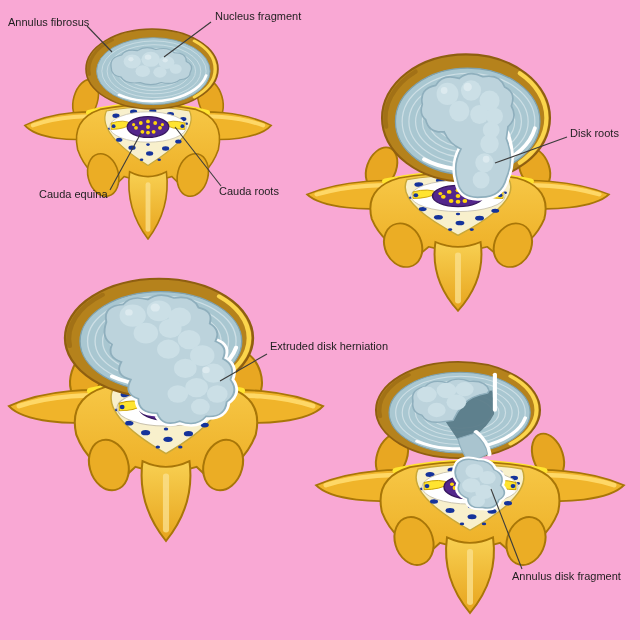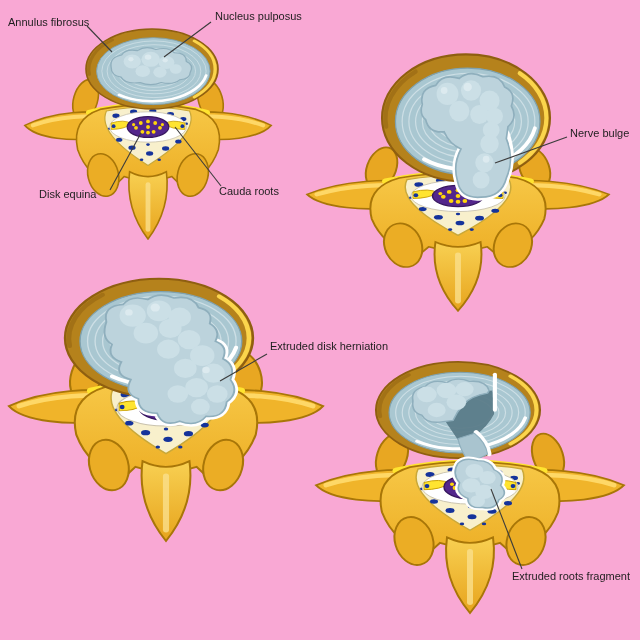--- a/index.html
+++ b/index.html
@@ -217,20 +217,20 @@
     <line x1="211" y1="22" x2="164" y2="57"></line>
     <line x1="110" y1="190" x2="141" y2="133"></line>
     <line x1="221" y1="186" x2="175" y2="127"></line>
     <line x1="567" y1="137" x2="495" y2="163"></line>
     <line x1="267" y1="354" x2="220" y2="381"></line>
     <line x1="522" y1="569" x2="491" y2="489"></line>
   </g>
 </svg>
 
 <div class="lbl" style="left:8px;top:16px">Annulus fibrosus</div>
-<div class="lbl" style="left:215px;top:10px">Nucleus pulposus</div>
-<div class="lbl" style="left:39px;top:188px">Disk equina</div>
+<div class="lbl" style="left:215px;top:10px">Nucleus fragment</div>
+<div class="lbl" style="left:39px;top:188px">Cauda equina</div>
 <div class="lbl" style="left:219px;top:185px">Cauda roots</div>
-<div class="lbl" style="left:570px;top:127px">Nerve bulge</div>
+<div class="lbl" style="left:570px;top:127px">Disk roots</div>
 <div class="lbl" style="left:270px;top:340px">Extruded disk herniation</div>
-<div class="lbl" style="left:512px;top:570px">Extruded roots fragment</div>
+<div class="lbl" style="left:512px;top:570px">Annulus disk fragment</div>
 
 </div>
 
 </body></html>

